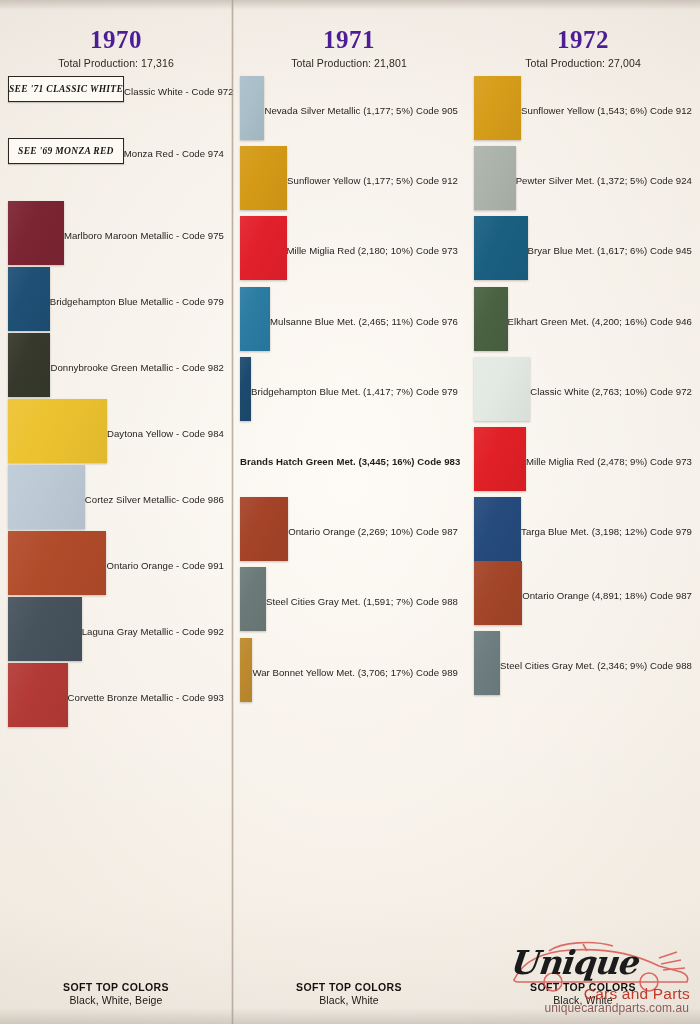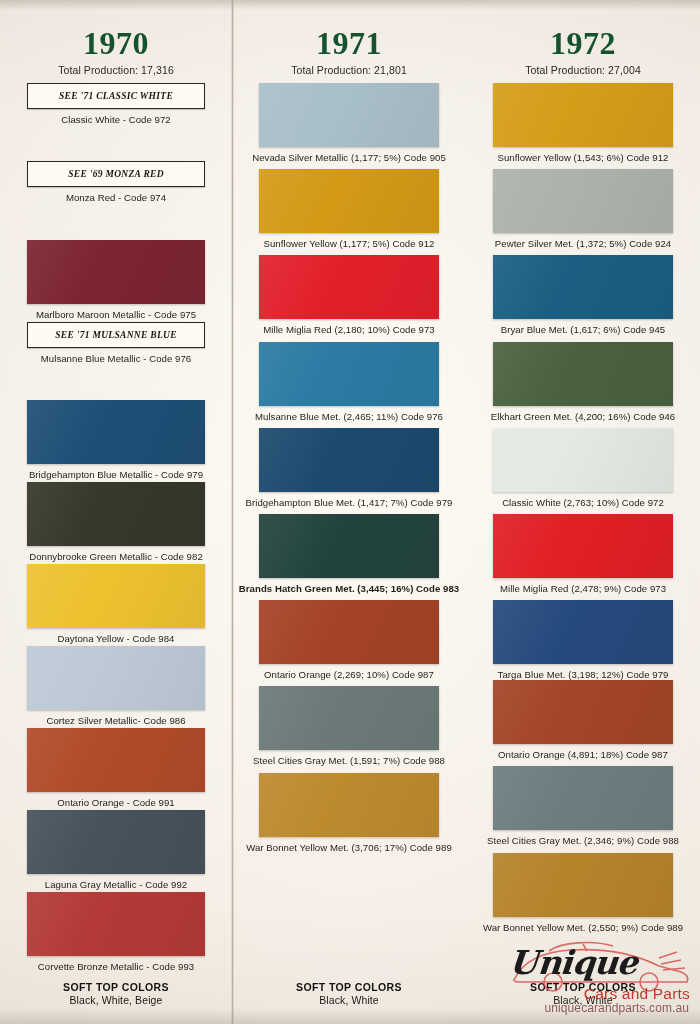--- a/index.html
+++ b/index.html
@@ -77,22 +77,22 @@
     flex-direction: column;
     align-items: center;
   }
   .col-1 { width: 232px; padding: 0 8px; }
   .col-2 { width: 234px; padding: 0 8px; }
   .col-3 { width: 234px; padding: 0 8px; }
 
   .year-title {
     font-family: "Liberation Serif", serif;
     font-weight: bold;
-    font-size: 32px;
-    color: #14532d;
+    font-size: 25px;
+    color: #4c1d95;
     letter-spacing: 0.5px;
     margin-top: 27px;
     line-height: 1;
     text-align: right;
   }
   .year-total {
     font-size: 10.5px;
     color: #2c2823;
     margin-top: 5px;
     margin-bottom: 7px;
@@ -103,21 +103,21 @@
   .entries {
     width: 100%;
     display: flex;
     flex-direction: column;
     align-items: center;
   }
 
   .entry {
     width: 100%;
     display: flex;
-    flex-direction: column;
+    flex-direction: row;
     align-items: center;
   }
 
   .swatch {
     width: 178px;
     height: 64px;
     position: relative;
     box-shadow: 0 1px 2px rgba(70,60,50,0.30);
   }
   .col-2 .swatch, .col-3 .swatch { width: 180px; }
@@ -246,26 +246,20 @@
         <div class="entry" style="margin-bottom: 36.3636px;">
           <div class="ref-box">
             <span>SEE '69 MONZA RED</span>
           </div>
           <div class="caption" style="margin-top: 5px;">Monza Red - Code 974</div>
         </div>
         <div class="entry" style="margin-bottom: 2px;">
           <div class="swatch" style="background: rgb(124, 36, 50);"></div>
           <div class="caption" style="margin-top: 5px;">Marlboro Maroon Metallic - Code 975</div>
         </div>
-        <div class="entry" style="margin-bottom: 36.3636px;">
-          <div class="ref-box">
-            <span>SEE '71 MULSANNE BLUE</span>
-          </div>
-          <div class="caption" style="margin-top: 5px;">Mulsanne Blue Metallic - Code 976</div>
-        </div>
         <div class="entry" style="margin-bottom: 2px;">
           <div class="swatch" style="background: rgb(30, 79, 117);"></div>
           <div class="caption" style="margin-top: 5px;">Bridgehampton Blue Metallic - Code 979</div>
         </div>
         <div class="entry" style="margin-bottom: 2px;">
           <div class="swatch" style="background: rgb(54, 56, 43);"></div>
           <div class="caption" style="margin-top: 5px;">Donnybrooke Green Metallic - Code 982</div>
         </div>
         <div class="entry" style="margin-bottom: 2px;">
           <div class="swatch" style="background: rgb(237, 194, 48);"></div>
@@ -371,24 +365,20 @@
           <div class="swatch" style="background: rgb(37, 74, 124);"></div>
           <div class="caption" style="margin-top: 5px;">Targa Blue Met. (3,198; 12%) Code 979</div>
         </div>
         <div class="entry" style="margin-bottom: 6.2px;">
           <div class="swatch" style="background: rgb(163, 69, 40);"></div>
           <div class="caption" style="margin-top: 5px;">Ontario Orange (4,891; 18%) Code 987</div>
         </div>
         <div class="entry" style="margin-bottom: 6.2px;">
           <div class="swatch" style="background: rgb(109, 125, 128);"></div>
           <div class="caption" style="margin-top: 5px;">Steel Cities Gray Met. (2,346; 9%) Code 988</div>
-        </div>
-        <div class="entry" style="margin-bottom: 6.2px;">
-          <div class="swatch" style="background: rgb(181, 131, 42);"></div>
-          <div class="caption" style="margin-top: 5px;">War Bonnet Yellow Met. (2,550; 9%) Code 989</div>
         </div>
       </div>
       <div class="soft-top">
         <div class="soft-top-title">SOFT TOP COLORS</div>
         <div class="soft-top-colors">Black, White</div>
       </div>
     </div>
   </div>
 
 <div id="watermark">

